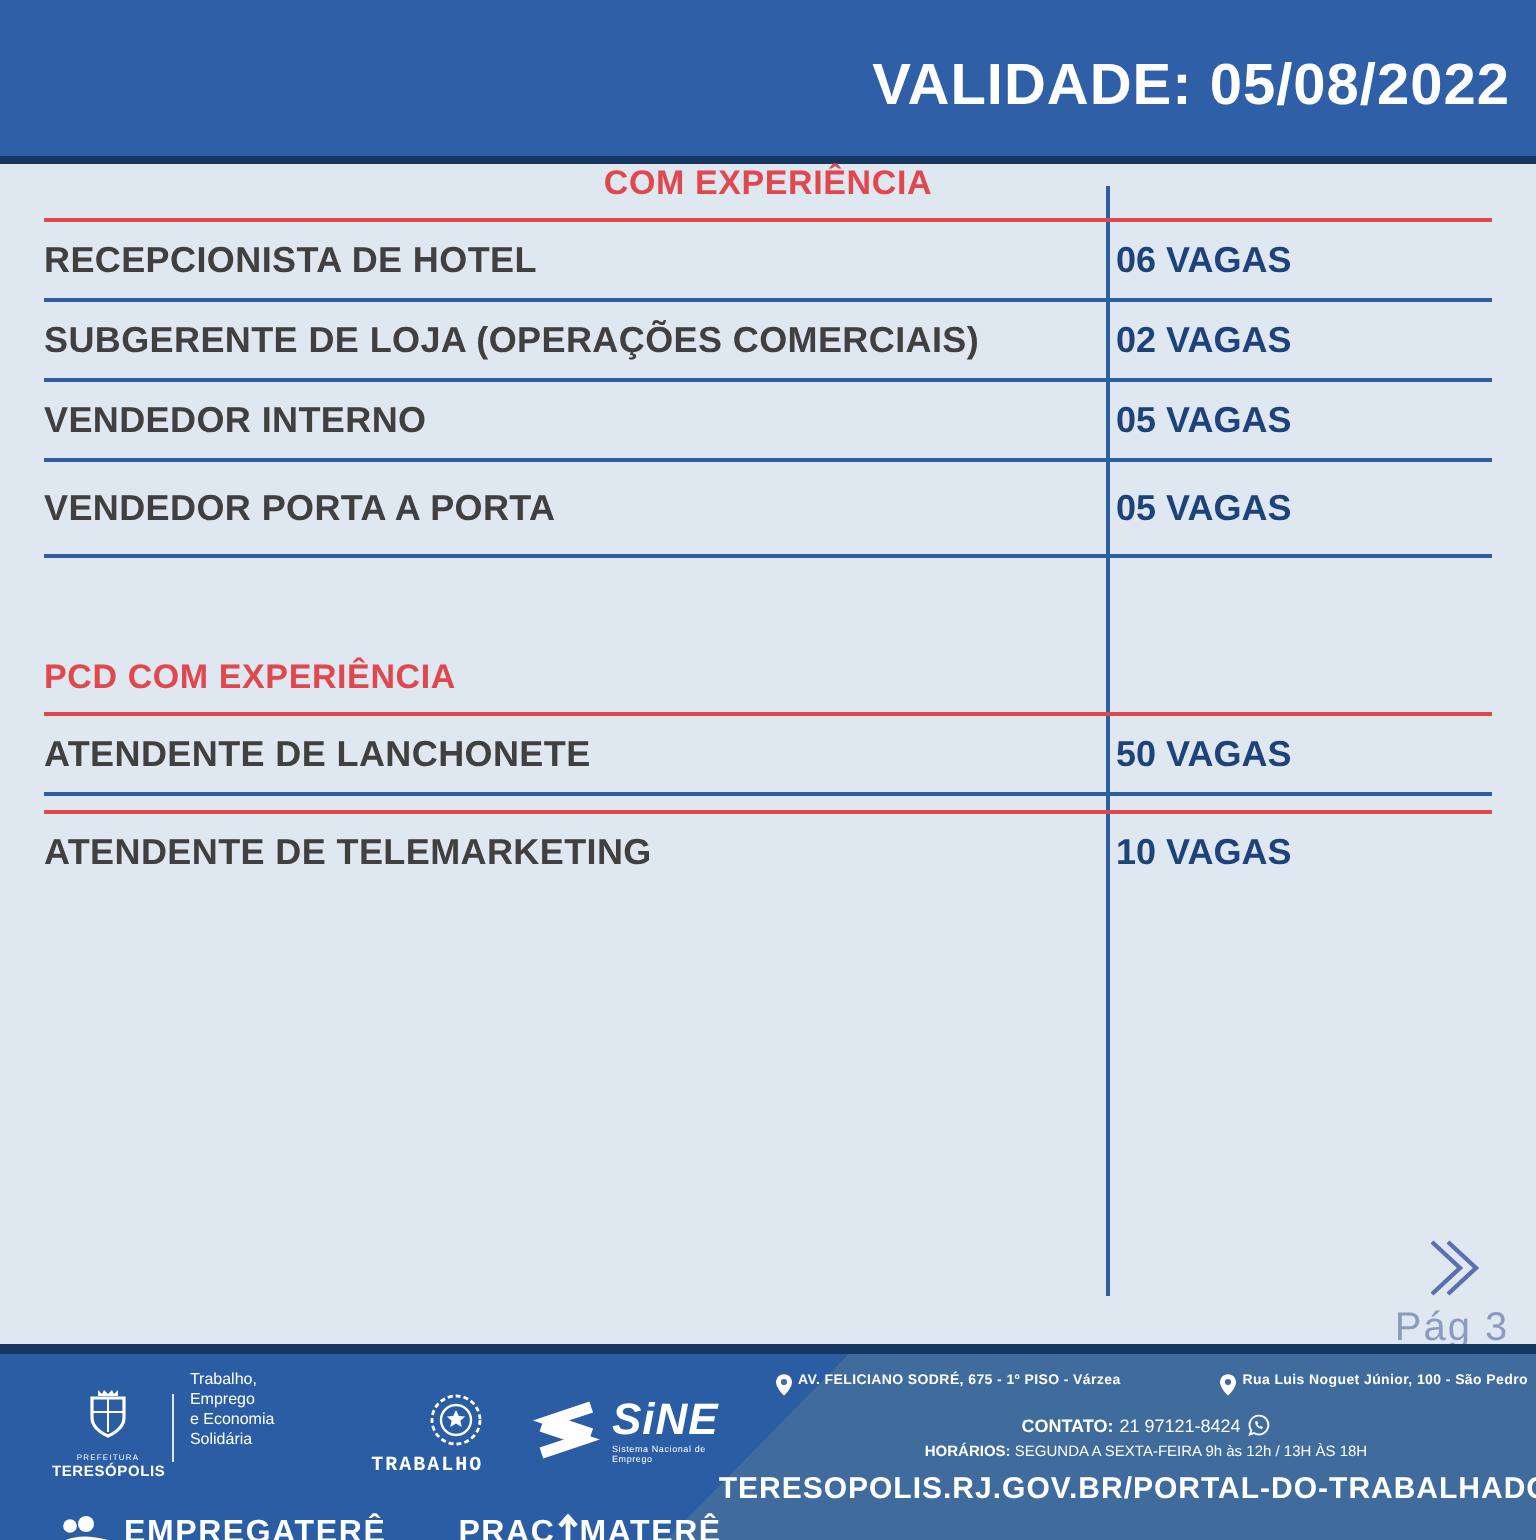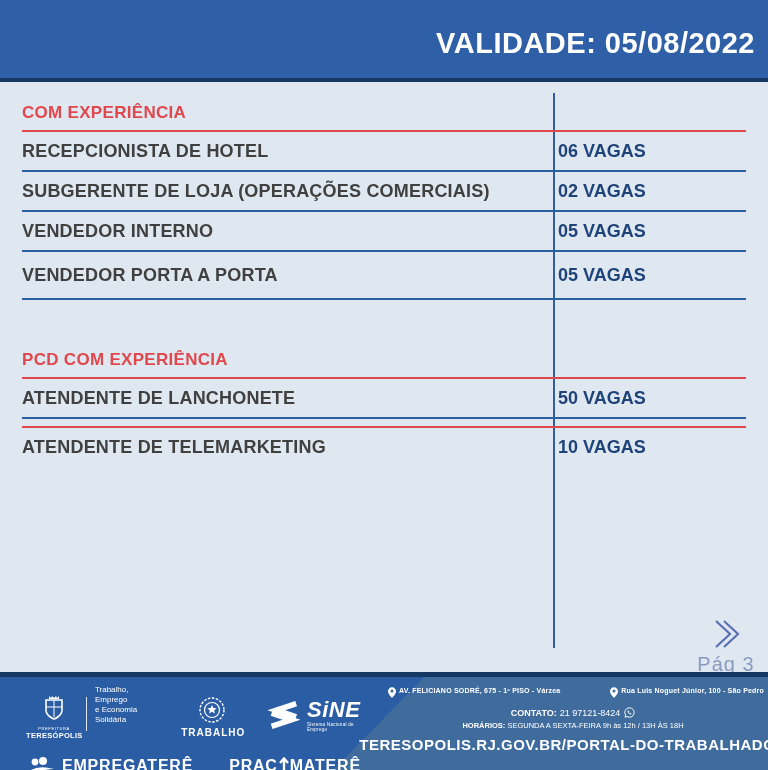--- a/index.html
+++ b/index.html
@@ -29,21 +29,21 @@
   }
   
   .content{position:absolute;top:82px;left:0;right:0;padding:0 22px;}
   .vertical-divider{
     position:absolute;left:553px;top:93px;width:2px;height:555px;
     background:#2e5f9f;
   }
   .section-heading{
     color:#e0484e;font-weight:700;font-size:17px;line-height:20px;letter-spacing:0.3px;
   }
-  .mt-first{margin-top:21px;}
+  .mt-first{text-align:center;}
   .mt-second{margin-top:50px;}
   .mt-third{margin-top:41px;}
   .red-rule{height:0;border-top:2px solid #e0484e;margin-top:7px;}
   .job-row{
     display:flex;align-items:center;height:38px;
     border-bottom:2px solid #2b5f9e;
   }
   .job-row.tall{height:46px;}
   .job-row.no-border{border-bottom:none;}
   .job-label{
@@ -65,21 +65,21 @@
     clip-path:polygon(21% 0,100% 0,100% 100%,0 100%);
   }
   .footer-inner{position:absolute;inset:0;z-index:2;}
   .footer-left{position:absolute;left:0;top:0;width:372px;height:100%;}
   .logo-row{display:flex;align-items:center;padding:8px 0 0 26px;}
   .crest-block{text-align:center;width:56px;line-height:1;}
   .crest-pref{font-size:4px;letter-spacing:0.6px;margin-top:1px;}
   .crest-name{font-size:7.5px;font-weight:700;letter-spacing:0.3px;margin-top:1px;}
   .logo-divider{width:1px;height:34px;background:#ffffff;opacity:0.85;margin:0 8px 6px 4px;}
   .dept-text{font-size:8px;font-weight:400;line-height:10px;width:70px;margin-bottom:24px;}
-  .trabalho-block{text-align:center;margin-left:20px;width:62px;line-height:1;}
+  .trabalho-block{text-align:right;margin-left:20px;width:62px;line-height:1;font-family:Liberation Mono, monospace;}
   .trabalho-label{font-size:10px;font-weight:700;letter-spacing:1px;margin-top:1px;}
   .sine-block{display:flex;align-items:center;margin-left:22px;margin-bottom:4px;}
   .sine-text{font-size:22px;font-weight:700;font-style:italic;letter-spacing:0.5px;line-height:1;}
   .sine-sub{font-size:4.5px;letter-spacing:0.3px;margin-top:1px;}
   .program-row{display:flex;align-items:center;padding:7px 0 0 26px;}
   .empregatere{display:flex;}
   .empregatere-label{font-size:16px;font-weight:800;letter-spacing:0.8px;margin-left:6px;}
   .pracimatere{display:flex;align-items:baseline;margin-left:36px;font-size:16px;font-weight:800;letter-spacing:0.8px;}
   .prac-underlined{border-bottom:2px solid #fff;display:flex;align-items:baseline;padding-bottom:1px;}
   .pracimatere svg{margin:0 1px;position:relative;top:1px;}

